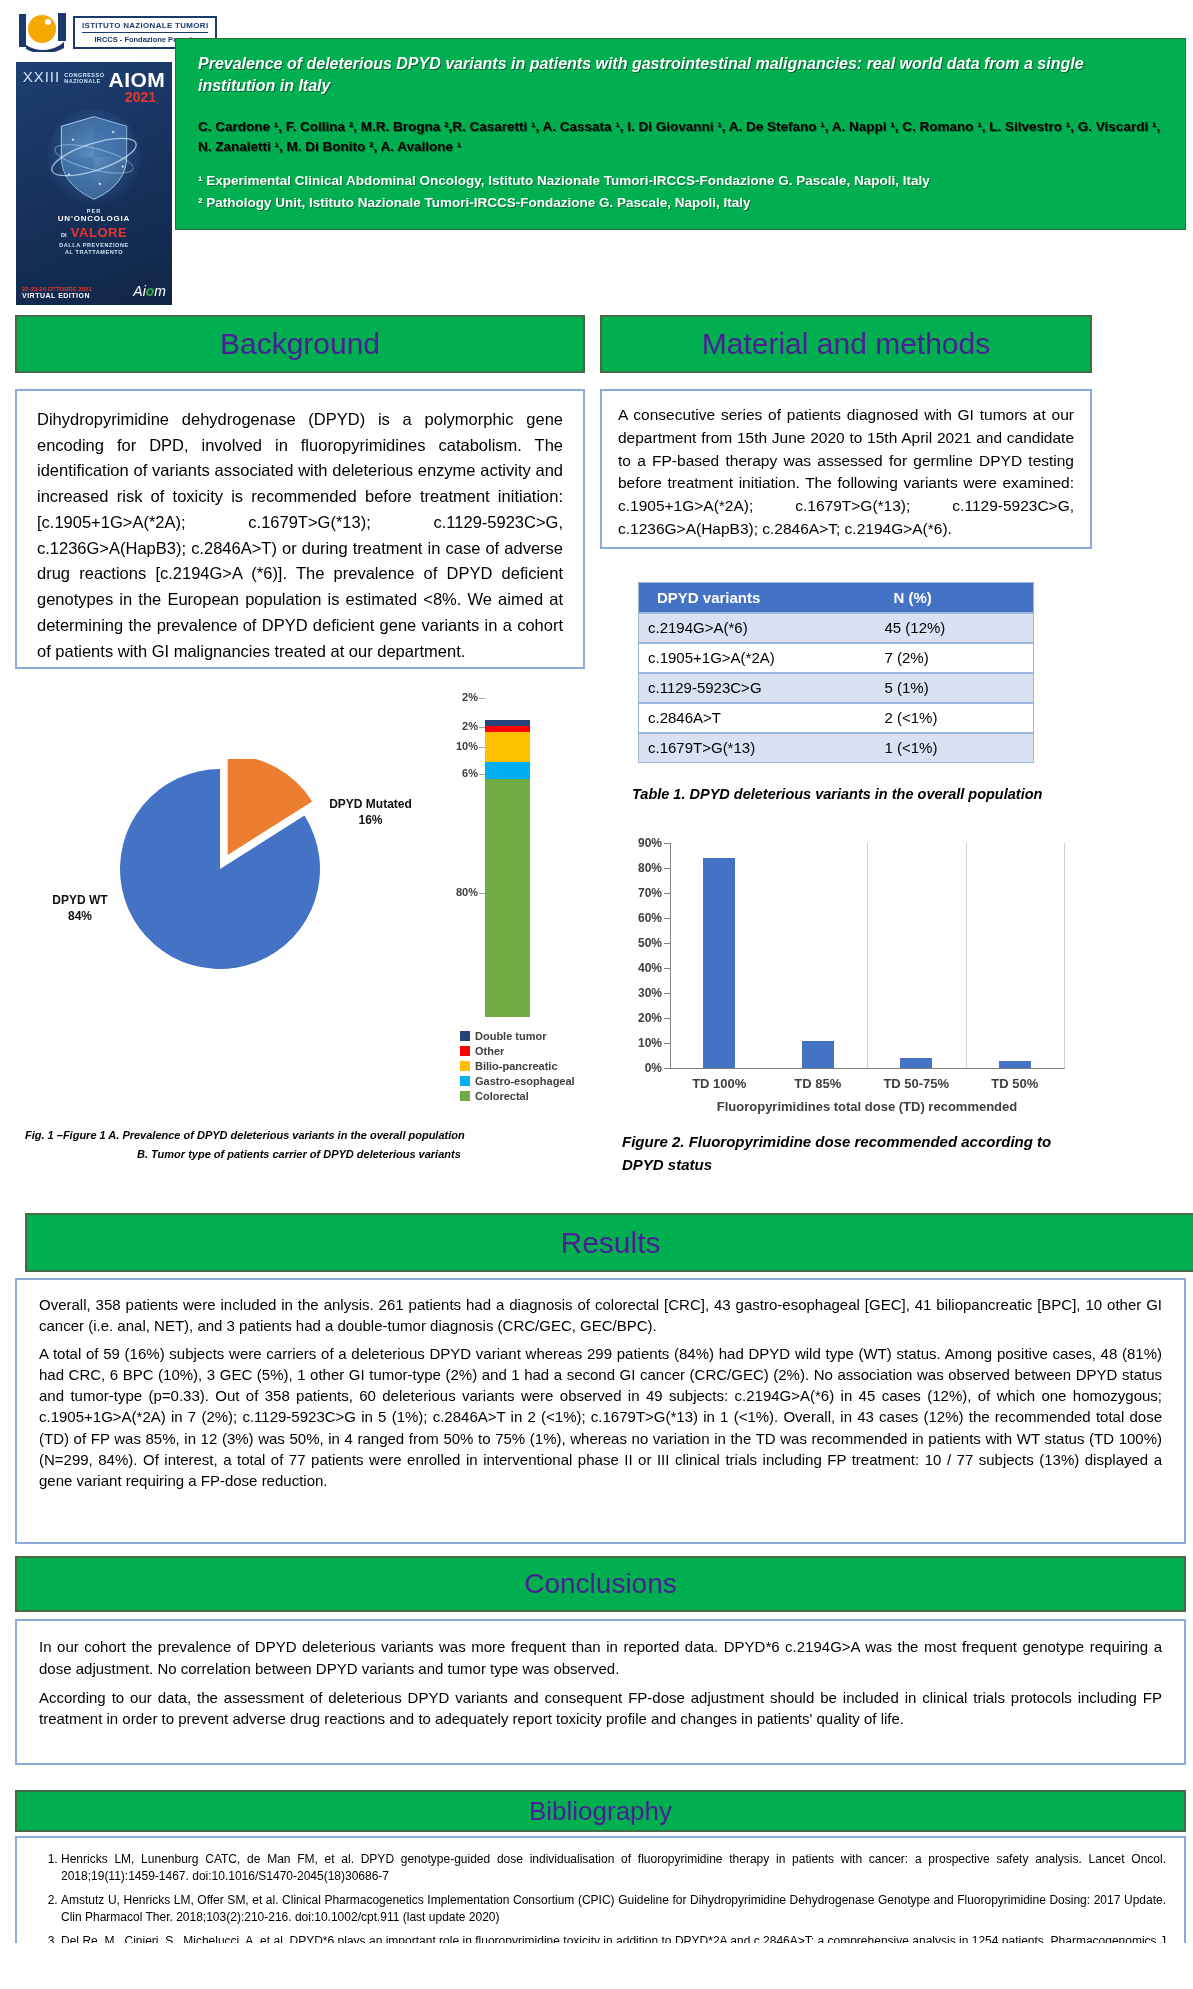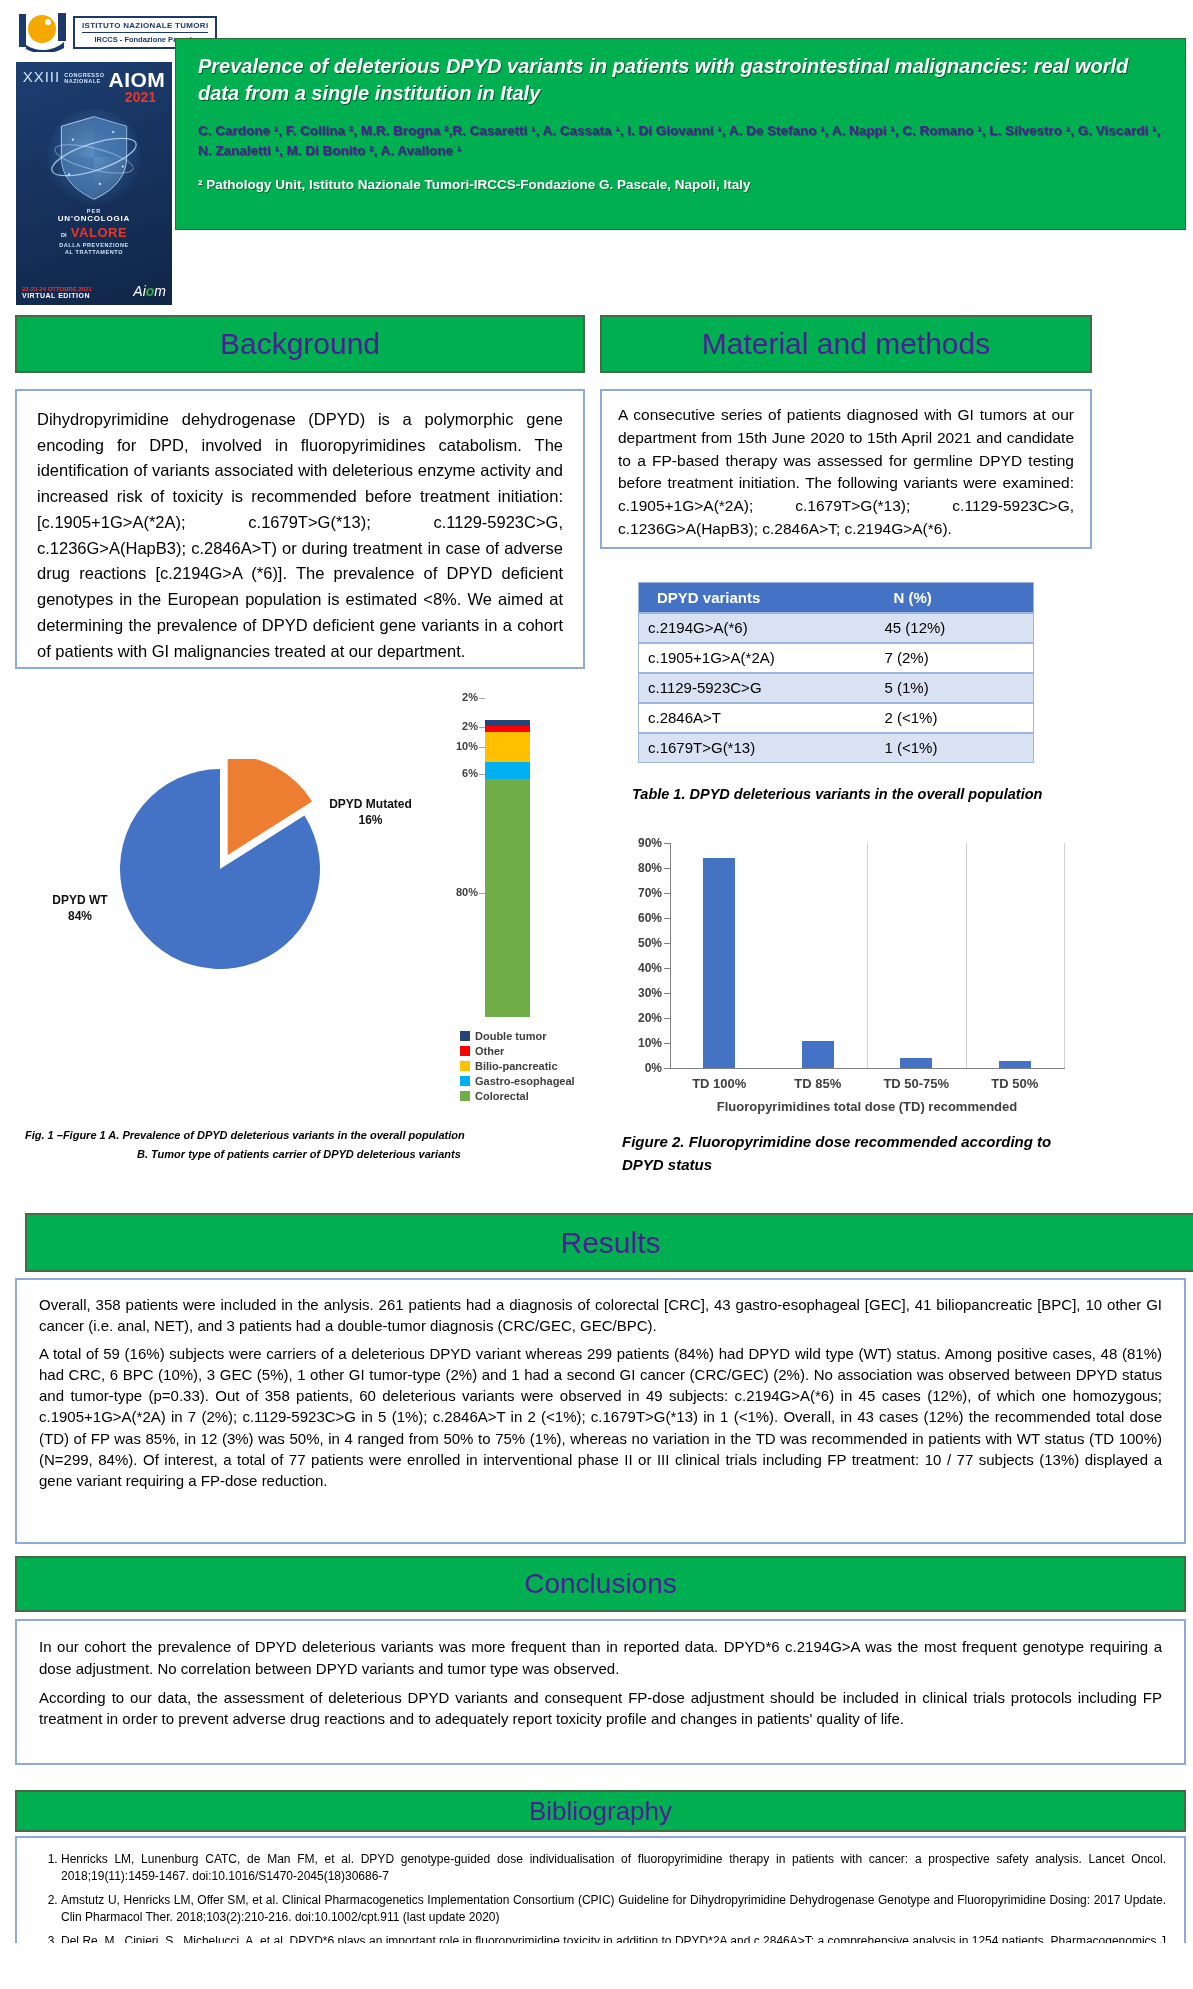--- a/index.html
+++ b/index.html
@@ -32,23 +32,23 @@
   .ap-sub2 { margin-top:1px; }
   .ap-bottom { margin-top:auto; width:100%; display:flex; justify-content:space-between; align-items:flex-end; }
   .ap-date { font-size:6px; color:#e8372c; font-weight:bold; }
   .ap-edition { font-size:7px; color:#ffffff; font-weight:bold; letter-spacing:.5px; }
   .ap-logo { font-size:14px; color:#ffffff; font-style:italic; }
   .ap-logo .o { color:#39a845; font-weight:bold; }
 
   
   .title-block { position:absolute; left:175px; top:38px; width:1011px; height:192px;
     background:#00B050; border:1px solid #2e6b33; padding:14px 24px 10px 22px; }
-  .poster-title { font-size:20px; font-weight:bold; font-style:italic; color:#ffffff; line-height:1.35;
+  .poster-title { font-size:16px; font-weight:bold; font-style:italic; color:#ffffff; line-height:1.35;
     text-shadow:1px 1px 0 rgba(0,0,0,.45); }
-  .authors { margin-top:14px; font-size:13.5px; font-weight:bold; color:#4c1d95; line-height:1.45;
+  .authors { margin-top:21px; font-size:13.5px; font-weight:bold; color:#000000; line-height:1.45;
     text-shadow:1px 1px 0 rgba(0,0,0,.35); }
   .affils { margin-top:14px; font-size:13.5px; font-weight:bold; color:#ffffff; line-height:1.6;
     text-shadow:1px 1px 0 rgba(0,0,0,.35); }
 
   
   .green-bar { position:absolute; background:#00B050; border:2px solid #446a48;
     display:flex; align-items:center; justify-content:center; }
   .green-bar span { font-weight:normal; color:#4c1d95; }
   .panel { position:absolute; background:#fff; border:2px solid #8ea9db; }
   .panel p { text-align:justify; }
@@ -185,20 +185,21 @@
         <div class="ap-edition">VIRTUAL EDITION</div>
       </div>
       <div class="ap-logo"><span>Ai</span><span class="o">o</span><span>m</span></div>
     </div>
   </div>
 
   <header class="title-block">
     <h1 class="poster-title">Prevalence of deleterious DPYD variants in patients with gastrointestinal malignancies: real world data from a single institution in Italy</h1>
     <p class="authors">C. Cardone ¹, F. Collina ²,  M.R. Brogna ²,R. Casaretti ¹, A. Cassata ¹, I. Di Giovanni ¹, A. De Stefano ¹, A. Nappi ¹, C. Romano ¹, L. Silvestro ¹, G. Viscardi ¹, N. Zanaletti ¹, M. Di Bonito ², A. Avallone ¹</p>
     <div class="affils">
+      <div>¹ Experimental Clinical Abdominal Oncology, Istituto Nazionale Tumori-IRCCS-Fondazione G. Pascale, Napoli, Italy</div>
       <div>² Pathology Unit, Istituto Nazionale Tumori-IRCCS-Fondazione G. Pascale, Napoli, Italy</div>
     </div>
   </header>
 
   <div class="green-bar" id="bg-header">
     <span>Background</span>
   </div>
   <div class="panel" id="bg-panel">
     <p>Dihydropyrimidine dehydrogenase (DPYD) is a polymorphic gene encoding for DPD, involved in fluoropyrimidines catabolism. The identification of variants associated with deleterious enzyme activity and increased risk of toxicity is recommended before treatment initiation:[c.1905+1G&gt;A(*2A); c.1679T&gt;G(*13); c.1129-5923C&gt;G, c.1236G&gt;A(HapB3); c.2846A&gt;T) or during treatment in case of adverse drug reactions [c.2194G&gt;A (*6)]. The prevalence of DPYD deficient genotypes in the European population is estimated &lt;8%. We aimed at determining the prevalence of DPYD deficient gene variants in a cohort of patients with GI malignancies treated at our department.</p>
   </div>

